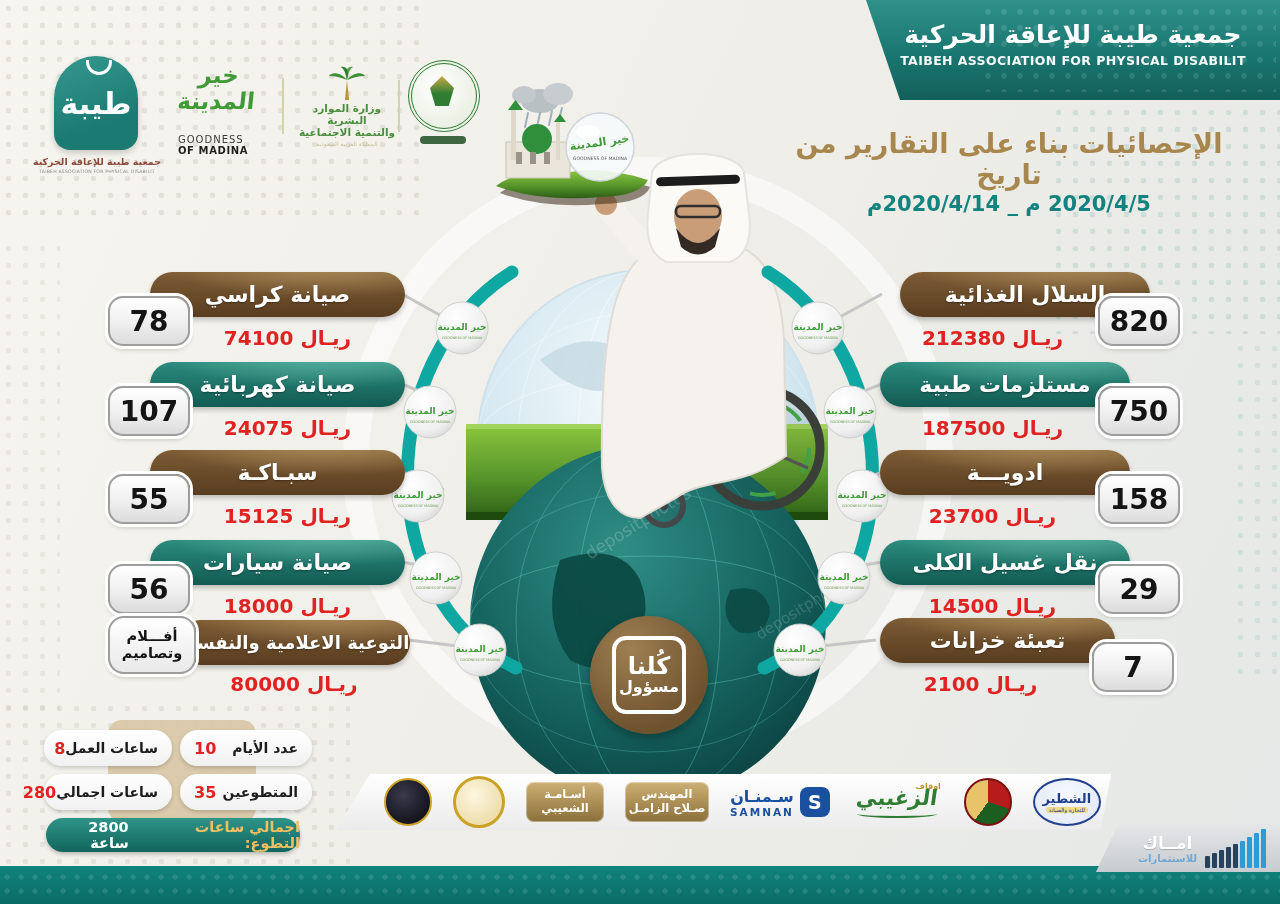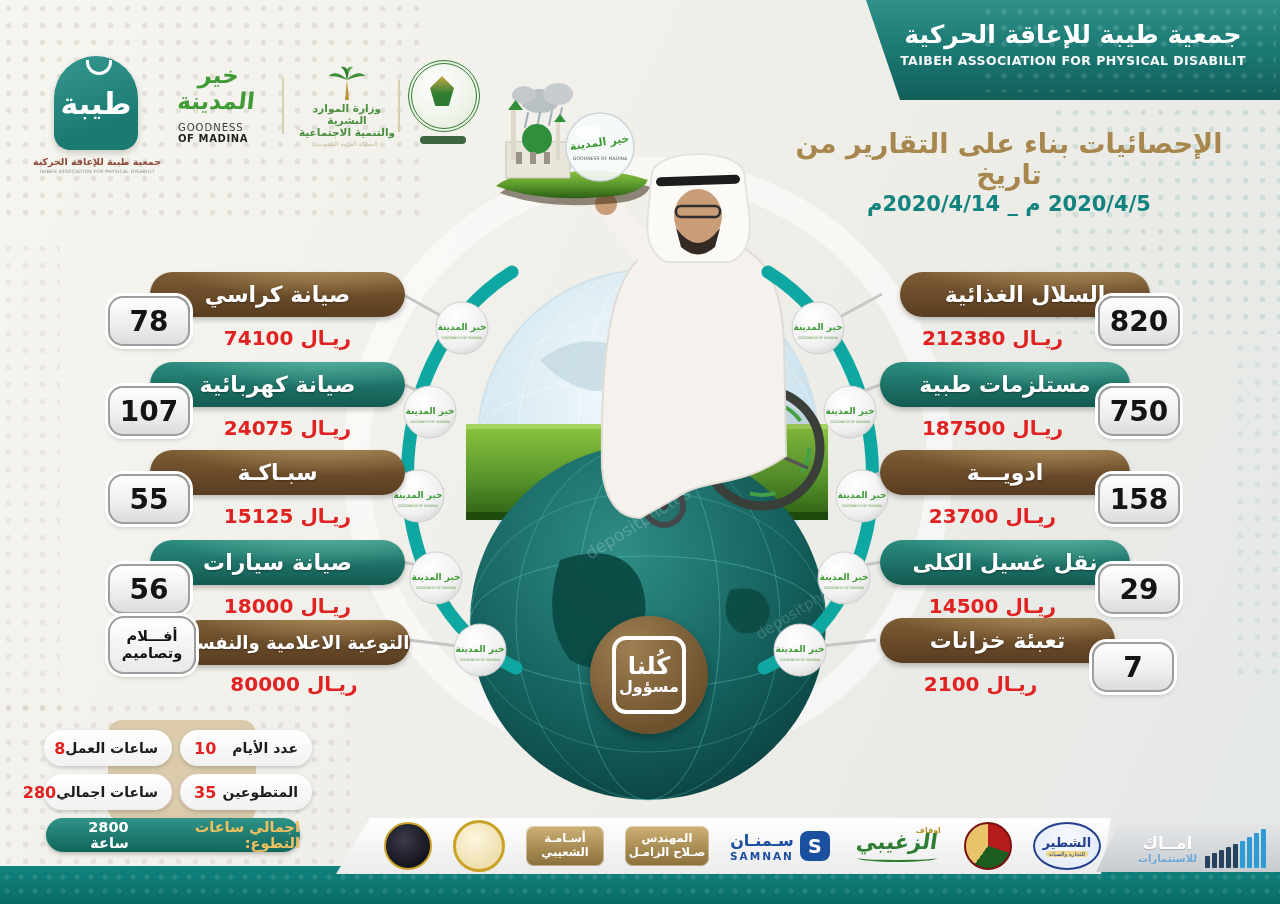--- a/index.html
+++ b/index.html
@@ -20,21 +20,21 @@
   #header-banner .t1{margin-top:20px;font-size:25px;font-weight:bold;}
   #header-banner .t2{margin-top:4px;font-size:12.5px;letter-spacing:.4px;font-weight:bold;opacity:.95;}
   #assoc-shape{left:54px;top:56px;width:84px;height:94px;background:linear-gradient(160deg,#35988f 0%,#1b7b73 70%);
     border-radius:42px 42px 16px 16px;display:flex;align-items:center;justify-content:center;color:#fff;
     font-size:30px;font-weight:bold;box-shadow:0 3px 6px rgba(0,0,0,.18);}
   #assoc-crescent{left:86px;top:60px;width:20px;height:12px;border:3px solid #fff;border-top:none;border-radius:0 0 20px 20px;}
   .assoc-cap1{left:28px;top:156px;width:138px;text-align:center;font-size:9.5px;font-weight:bold;color:#8d4b3c;}
   .assoc-cap2{left:28px;top:169px;width:138px;text-align:center;font-size:4.6px;color:#8b8b86;letter-spacing:.2px;}
   #goodness-logo{left:160px;top:62px;width:115px;text-align:center;}
   #goodness-logo .ar{font-size:23px;font-weight:bold;color:#3f9b35;transform:skewX(-6deg);}
-  #goodness-logo .en1{margin-top:8px;font-size:10px;color:#3a3a38;letter-spacing:1px;text-align:left;padding-left:18px;}
+  #goodness-logo .en1{margin-top:20px;font-size:10px;color:#3a3a38;letter-spacing:1px;text-align:left;padding-left:18px;}
   #goodness-logo .en2{font-size:10px;font-weight:bold;color:#1e1e1c;letter-spacing:.6px;text-align:left;padding-left:18px;}
   .vdiv{width:2px;background:#d8cfae;}
   #ministry-logo{left:292px;top:66px;width:110px;text-align:center;}
   #ministry-logo .palm{margin:0 auto;width:42px;height:36px;position:relative;}
   #ministry-logo .l1,#ministry-logo .l2{font-size:10.5px;font-weight:bold;color:#4a8f3f;}
   #ministry-logo .l3{font-size:6px;color:#c9bf9a;margin-top:2px;}
   #emblem-wrap{left:408px;top:60px;width:70px;height:90px;}
   #emblem-circle{width:64px;height:64px;margin:0 auto;border-radius:50%;background:radial-gradient(circle at 40% 35%,#ffffff,#eef3e8 60%,#dfe8d6);
     border:4px double #2e7d32;position:relative;}
   #emblem-inner{position:absolute;left:18px;top:12px;width:24px;height:30px;background:linear-gradient(#caa845,#2e7d32 60%);
@@ -71,21 +71,21 @@
   
   #center-badge{left:590px;top:616px;width:118px;height:118px;border-radius:50%;
        background:radial-gradient(circle at 35% 28%,#9e7f52,#6e522e 72%);box-shadow:0 4px 10px rgba(0,0,0,.3);
        display:flex;align-items:center;justify-content:center;}
   #center-badge .frame{width:66px;height:70px;border:4px solid #fff;border-radius:14px;display:flex;flex-direction:column;
        align-items:center;justify-content:center;color:#fff;font-weight:bold;line-height:1.05;}
   #center-badge .l1{font-size:24px;}
   #center-badge .l2{font-size:16px;}
   
   #footer-strip{left:0;top:866px;width:1280px;height:38px;background:linear-gradient(#11837d,#0b6b66);}
-  #sponsor-band{left:336px;top:818px;width:775px;height:56px;background:linear-gradient(#ffffff,#ebebeb);
+  #sponsor-band{left:336px;top:774px;width:775px;height:56px;background:linear-gradient(#ffffff,#ebebeb);
        clip-path:polygon(34px 0,100% 0,calc(100% - 10px) 100%,0 100%);
        display:flex;align-items:center;gap:21px;padding:0 24px 0 48px;box-sizing:border-box;}
   .sp-emblem{border-radius:50%;flex:none;}
   .gold-badge{flex:none;width:78px;height:40px;border-radius:8px;background:linear-gradient(#cdb074,#8a6f3a);
        display:flex;flex-direction:column;align-items:center;justify-content:center;color:#fff;font-weight:bold;
        font-size:11.5px;line-height:1.2;direction:rtl;box-shadow:inset 0 0 0 1px rgba(255,255,255,.4);}
   #sp-samnan{flex:none;display:flex;align-items:center;gap:6px;}
   #sp-samnan .txt{text-align:center;direction:rtl;}
   #sp-samnan .ar{font-size:16px;font-weight:bold;color:#1b4fa0;letter-spacing:2px;}
   #sp-samnan .en{font-size:10.5px;font-weight:bold;color:#1b4fa0;letter-spacing:2px;}

